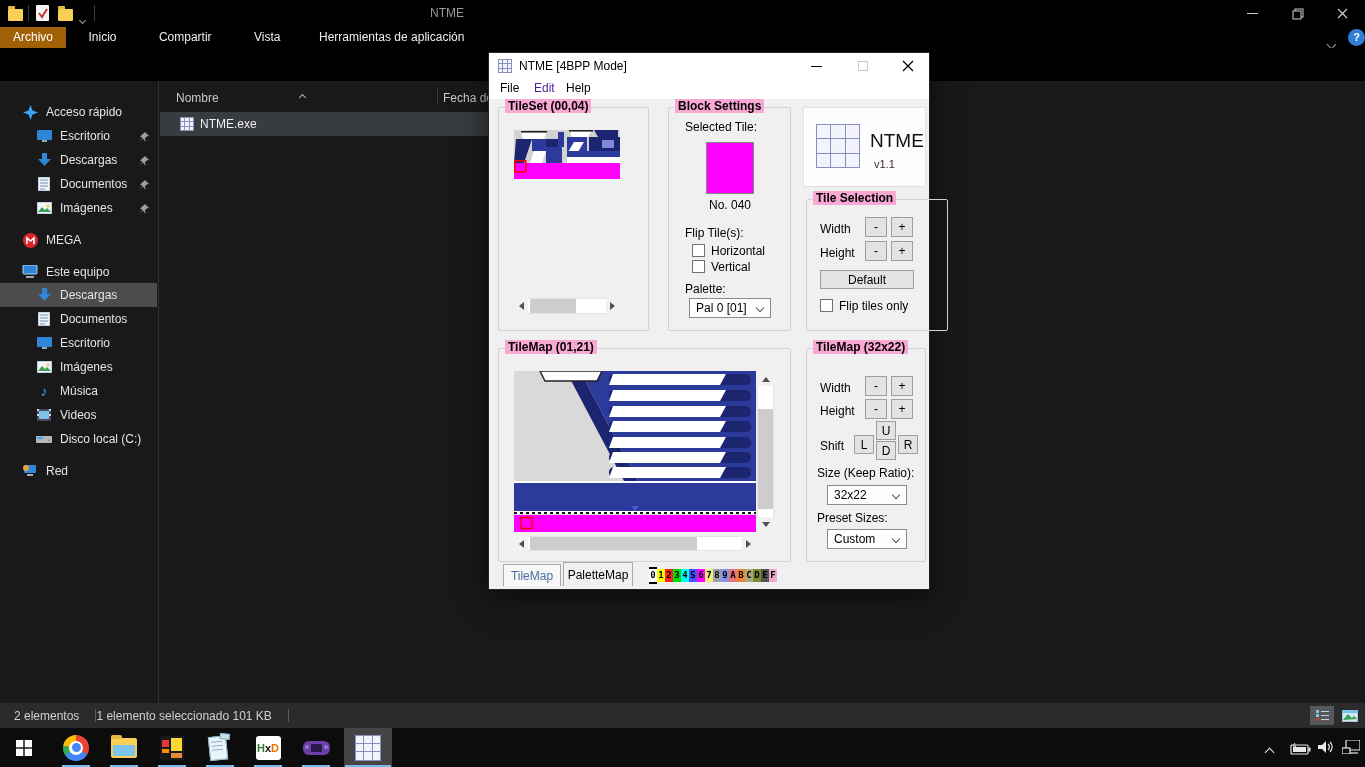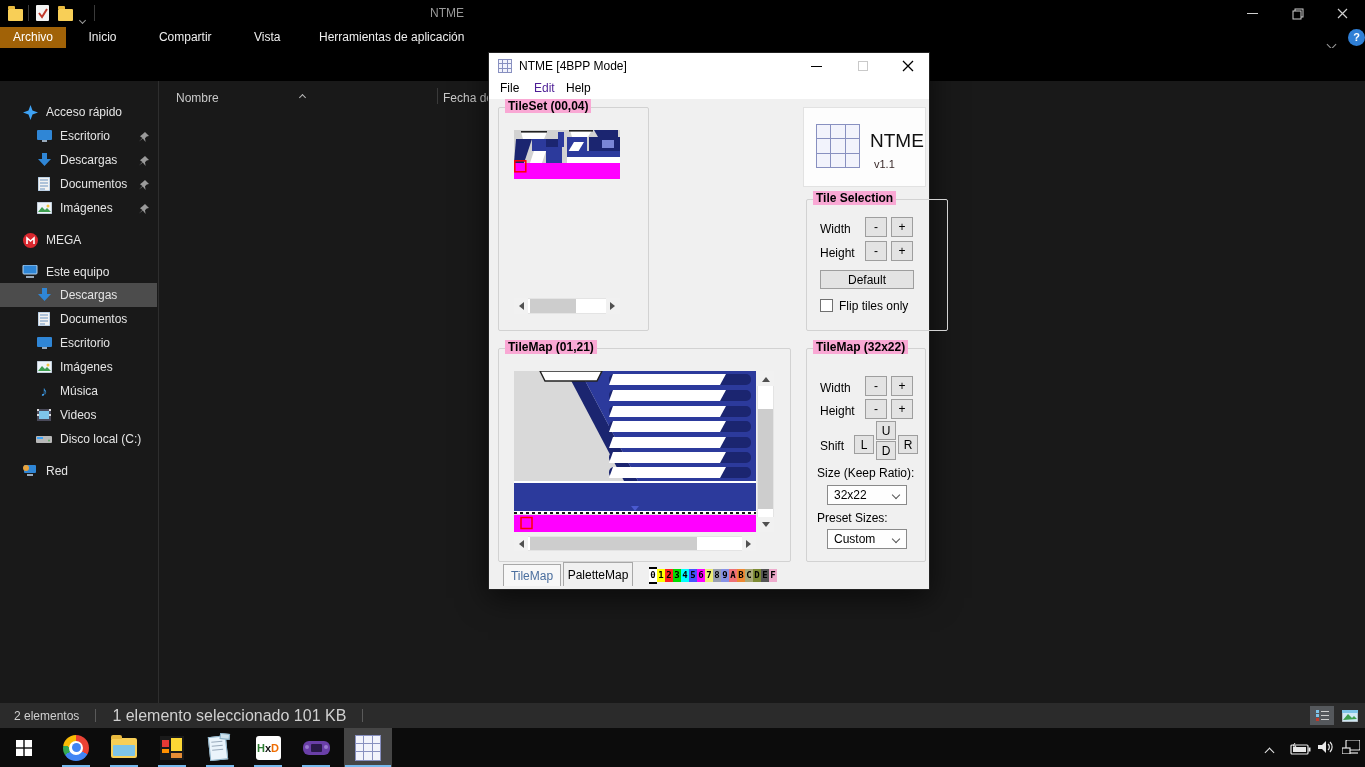--- a/index.html
+++ b/index.html
@@ -285,26 +285,43 @@
         </svg>
       </span>
     <span>Red</span>
   </div>
 
   <div class="a colhdr" style="left:176px;top:10px">Nombre</div>
   <div class="a" style="left:300px;top:5px"><span class="chev up" style="width:5px;height:5px;border-color:#b8b8b8"></span></div>
   <div class="a" style="left:437px;top:7px;width:1px;height:16px;background:#3a3a3a"></div>
   <div class="a colhdr" style="left:443px;top:10px">Fecha de</div>
 
+  <div class="a frow" style="left:160px;top:31px;width:640px;background:#383b40">
+    <span style="margin:0 6px 0 20px">
+      <span class="grid9" style="width:14px;height:14px">
+          <span></span>
+          <span></span>
+          <span></span>
+          <span></span>
+          <span></span>
+          <span></span>
+          <span></span>
+          <span></span>
+          <span></span>
+        </span>
+    </span>
+    <span>NTME.exe</span>
+    <span class="fdate">23/10/201</span>
+  </div>
 </div>
 
 <div class="a statusbar">
   <span style="margin-left:14px;font-size:12px;color:#d0d0d0">2 elementos</span>
   <span style="margin-left:16px;width:1px;height:13px;background:#5a5a5a;display:inline-block"></span>
-  <span style="margin-left:16px;font-size:16px;color:#d0d0d0">1 elemento seleccionado  101 KB</span>
+  <span style="font-size:12px;color:#d0d0d0">1 elemento seleccionado  101 KB</span>
   <span style="margin-left:16px;width:1px;height:13px;background:#5a5a5a;display:inline-block"></span>
   <div class="a" style="left:1310px;top:3px;width:24px;height:19px;background:#55585c;display:flex;align-items:center;justify-content:center">
     <svg width="13" height="11">
         <rect x="0" y="0" width="3" height="3" fill="#7ec4e8"></rect>
         <rect x="5" y="1" width="8" height="1" fill="#cfcfcf"></rect>
         <rect x="0" y="4" width="3" height="3" fill="#7ec4e8"></rect>
         <rect x="5" y="5" width="8" height="1" fill="#cfcfcf"></rect>
         <rect x="0" y="8" width="3" height="3" fill="#c0392b"></rect>
         <rect x="5" y="9" width="8" height="1" fill="#cfcfcf"></rect>
       </svg>
@@ -380,20 +397,36 @@
       <div class="sbbtn" style="left:0;top:0;width:14px;height:16px">
           <span class="tl"></span>
         </div>
       <div class="sbthumb" style="left:16px;top:1px;width:46px;height:14px"></div>
       <div class="sbbtn" style="left:92px;top:0;width:14px;height:16px">
           <span class="tr"></span>
         </div>
     </div>
   </div>
 
+  <div class="grp" style="left:179px;top:54px;width:123px;height:224px">
+    <span class="lbl">Block Settings</span>
+    <div class="nlbl" style="left:16px;top:12px">Selected Tile:</div>
+    <div class="a" style="left: 37px; top: 34px; width: 48px; height: 52px; border: 1px solid rgb(136, 136, 136); background: rgb(255, 0, 255);"></div>
+    <div class="nlbl" style="left:30px;top:90px;width:62px;text-align:center">No. 040</div>
+    <div class="nlbl" style="left:16px;top:118px">Flip Tile(s):</div>
+    <div class="cb" style="left:23px;top:136px"></div>
+    <div class="nlbl" style="left:42px;top:136px">Horizontal</div>
+    <div class="cb" style="left:23px;top:152px"></div>
+    <div class="nlbl" style="left:42px;top:152px">Vertical</div>
+    <div class="nlbl" style="left:16px;top:174px">Palette:</div>
+    <div class="sel" style="left:20px;top:190px;width:82px;height:20px">
+      <span>Pal 0 [01]</span>
+      <span class="chev"></span>
+    </div>
+  </div>
 
   <div class="a" style="left:314px;top:54px;width:123px;height:80px;background:#fdfdfd;border:1px solid #e2e2e2">
     <span class="a grid9" style="left:12px;top:16px;width:44px;height:44px">
         <span></span>
         <span></span>
         <span></span>
         <span></span>
         <span></span>
         <span></span>
         <span></span>

